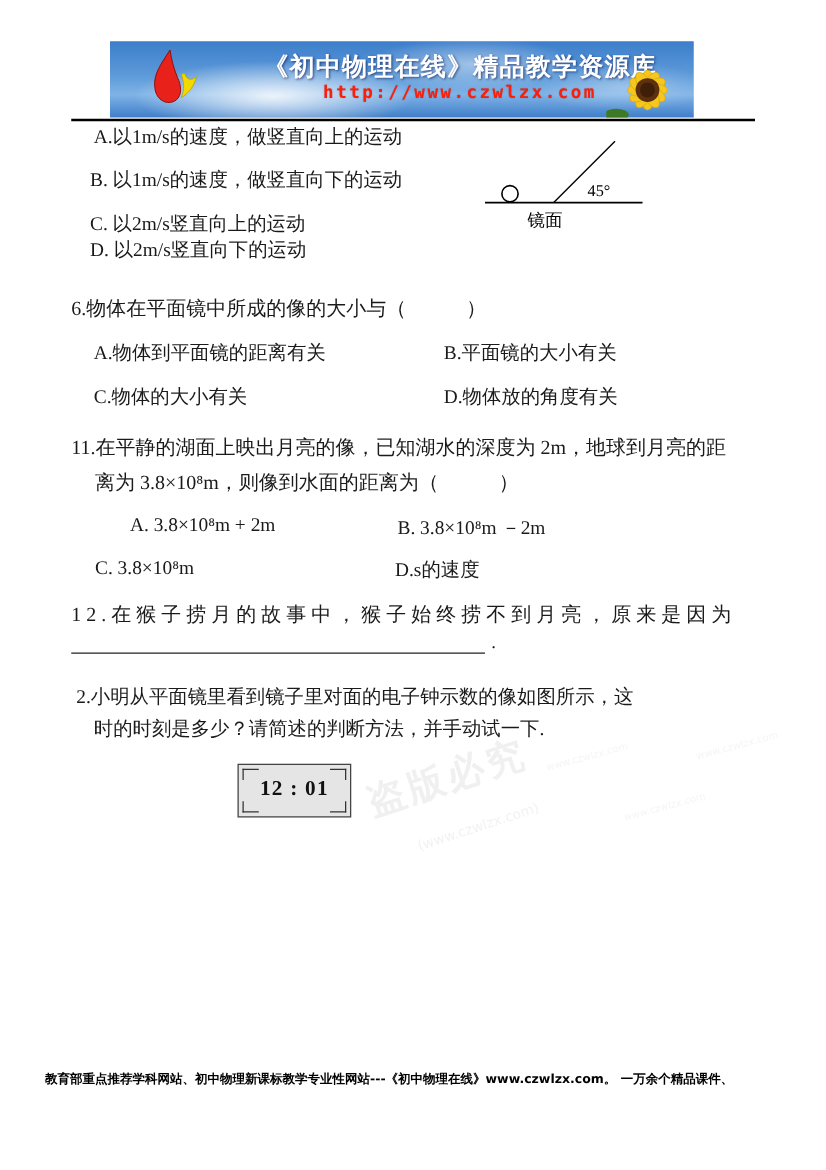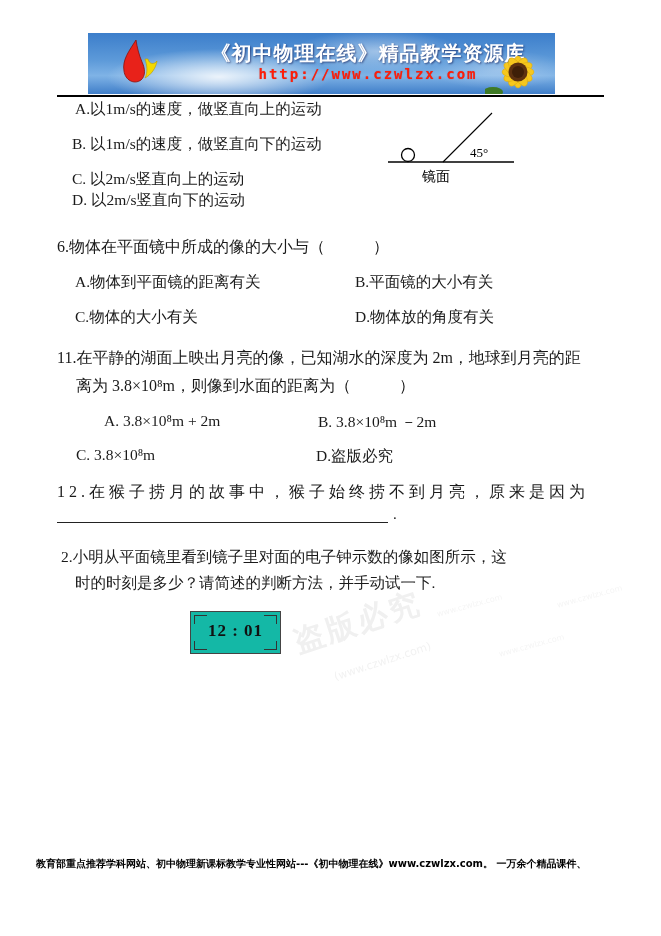--- a/index.html
+++ b/index.html
@@ -68,21 +68,21 @@
     border-bottom:1px solid #222;
   }
   .q12-period { left:393px; top:506px; font-size:15px; }
 
   .q13-l1 { left:61px; top:547px; }
   .q13-l2 { left:75px; top:573px; }
 
   
   .clock {
     position:absolute; left:190px; top:611px; width:91px; height:43px;
-    border:1px solid #444; background:#14b8a6;
+    border:1px solid #444; background:#e5e5e5;
   }
   .clock .digits {
     position:absolute; left:0; right:0; top:9px; text-align:center;
     font-size:17px; font-weight:bold; letter-spacing:1px; color:#111;
     font-family:"Liberation Serif","DejaVu Serif",serif;
   }
   .corner { position:absolute; width:13px; height:9px; }
   .corner.tl { left:3px;  top:3px;    border-left:1px solid #333; border-top:1px solid #333; }
   .corner.tr { right:3px; top:3px;    border-right:1px solid #333; border-top:1px solid #333; }
   .corner.bl { left:3px;  bottom:3px; border-left:1px solid #333; border-bottom:1px solid #333; }
@@ -154,21 +154,21 @@
   <div class="t q8-a">A.物体到平面镜的距离有关</div>
   <div class="t q8-b">B.平面镜的大小有关</div>
   <div class="t q8-c">C.物体的大小有关</div>
   <div class="t q8-d">D.物体放的角度有关</div>
 
   <div class="t q11-l1">11.在平静的湖面上映出月亮的像，已知湖水的深度为 2m，地球到月亮的距</div>
   <div class="t q11-l2">离为 3.8×10⁸m，则像到水面的距离为（　　　）</div>
   <div class="t q11-a">A. 3.8×10⁸m + 2m</div>
   <div class="t q11-b">B. 3.8×10⁸m －2m</div>
   <div class="t q11-c">C. 3.8×10⁸m</div>
-  <div class="t q11-d">D.盗版必究</div>
+  <div class="t q11-d">D.s的速度</div>
 
   <div class="t q12-stem">12.在猴子捞月的故事中，猴子始终捞不到月亮，原来是因为</div>
   <div class="q12-blank"></div>
   <div class="t q12-period">.</div>
 
   <div class="t q13-l1">2.小明从平面镜里看到镜子里对面的电子钟示数的像如图所示，这</div>
   <div class="t q13-l2">时的时刻是多少？请简述的判断方法，并手动试一下.</div>
 
   <div class="clock">
     <span class="corner tl"></span>

